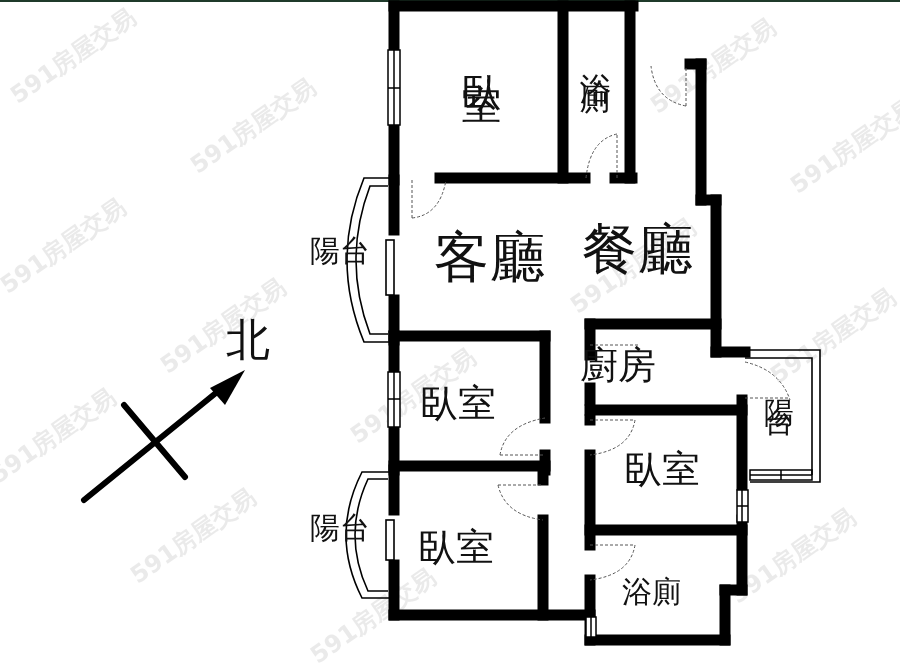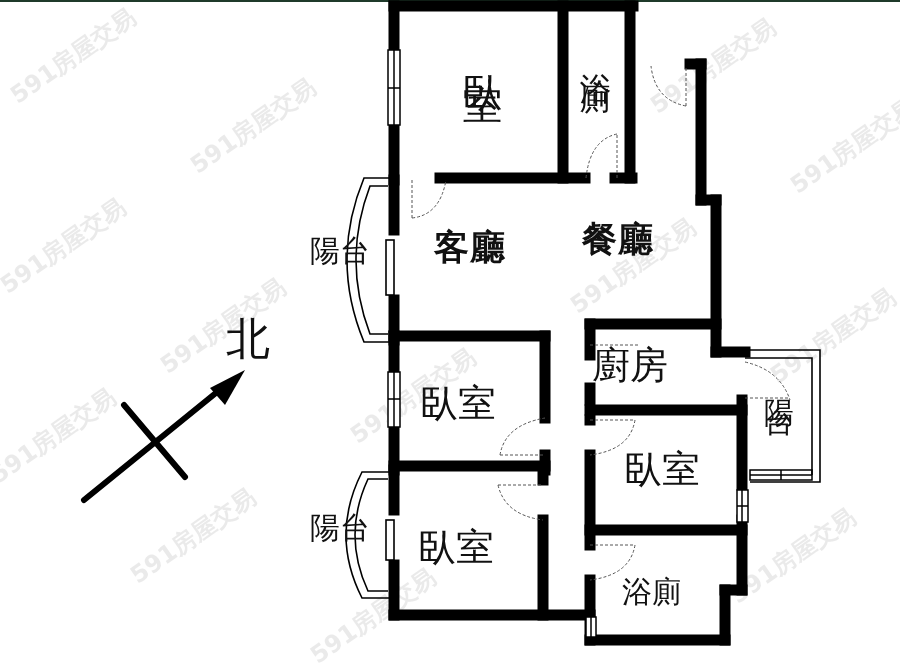--- a/index.html
+++ b/index.html
@@ -1,20 +1,20 @@
 <!DOCTYPE html>
 <html><head>
   <meta charset="utf-8">
   <style>
     html, body { margin: 0; padding: 0; background: #ffffff; }
     body { width: 900px; height: 670px; position: relative; overflow: hidden; font-family: "DejaVu Serif", "Liberation Serif", serif; }
     .topline { position: absolute; left: 0; top: 0; width: 900px; height: 2px; background: #1f3a2a; }
     svg.plan { position: absolute; left: 0; top: 0; }
-    .label { position: absolute; color: #111; line-height: 1; white-space: nowrap; font-family: Liberation Serif, serif; }
-    .big { font-size: 35px; font-weight: bold; font-family: "DejaVu Sans", "Liberation Sans", sans-serif; letter-spacing: 1px; }
+    .label { position: absolute; color: #111; line-height: 1; white-space: nowrap; font-family: Liberation Sans, sans-serif; }
+    .big { font-size: 55px; font-weight: normal; font-family: "DejaVu Sans", "Liberation Sans", sans-serif; letter-spacing: 1px; }
     .room { font-size: 38px; }
     .small { font-size: 30px; }
     .vert { writing-mode: vertical-rl; letter-spacing: 6px; }
     .wm { position: absolute; color: rgba(180,180,180,0.28); font-size: 24px; font-weight: bold; transform: rotate(-35deg); font-family: "DejaVu Sans", "Liberation Sans", sans-serif; white-space: nowrap; }
   </style>
 </head>
 <body>
 
 <div class="topline"></div>
 
@@ -135,16 +135,16 @@
 
 <div class="label big" style="left:434px;top:230px;">客廳</div>
 <div class="label big" style="left:582px;top:222px;">餐廳</div>
 
 <div class="label small" style="left:310px;top:236px;">陽台</div>
 <div class="label small" style="left:310px;top:513px;">陽台</div>
 
 <div class="label room" style="left:420px;top:384px;">臥室</div>
 <div class="label room" style="left:418px;top:528px;">臥室</div>
 
-<div class="label room" style="left:592px;top:346px;">廚房</div>
+<div class="label room" style="left:580px;top:346px;">廚房</div>
 <div class="label room" style="left:624px;top:450px;">臥室</div>
 <div class="label small vert" style="left:764px;top:376px;">陽台</div>
 <div class="label small" style="left:622px;top:577px;">浴廁</div>
 
 </body></html>

